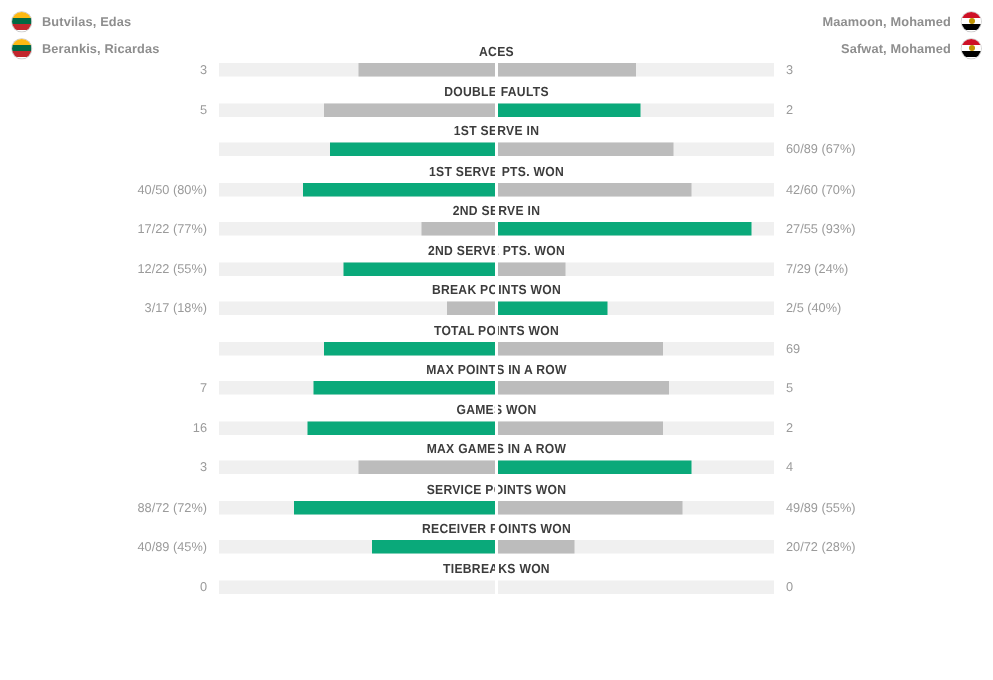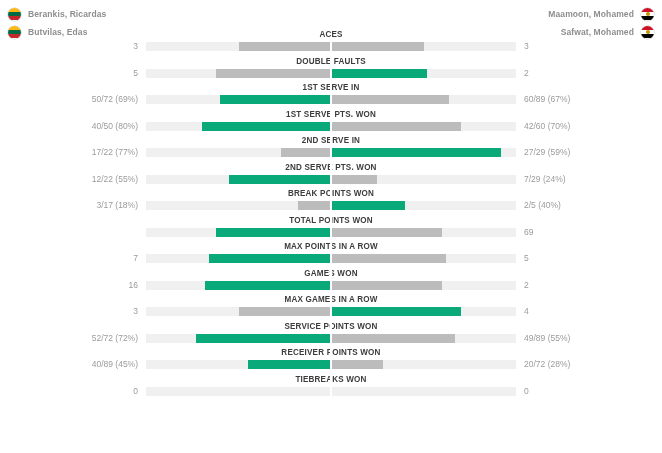--- a/index.html
+++ b/index.html
@@ -102,29 +102,29 @@
 <div id="center-rule"></div>
 
 <div id="legend">
   <div class="legend-side legend-left">
       <div class="legend-row">
         <span class="flag flag-LT">
           <i></i>
           <i></i>
           <i></i>
         </span>
-        <span class="legend-name">Berankis, Ricardas</span>
+        <span class="legend-name">Butvilas, Edas</span>
       </div>
       <div class="legend-row">
         <span class="flag flag-LT">
           <i></i>
           <i></i>
           <i></i>
         </span>
-        <span class="legend-name">Butvilas, Edas</span>
+        <span class="legend-name">Berankis, Ricardas</span>
       </div>
     </div>
   <div class="legend-side legend-right">
       <div class="legend-row">
         <span class="legend-name">Maamoon, Mohamed</span>
         <span class="flag flag-EG">
           <i></i>
           <i></i>
           <i></i>
           <span class="eagle"></span>
@@ -166,21 +166,20 @@
       <div class="val val-right">2</div>
     </div>
     <div class="stat-row">
       <div class="stat-label">1ST SERVE IN</div>
       <div class="bar-area">
         <div class="track"></div>
         <div class="fill left win" style="width:30%"></div>
         <div class="fill right lose" style="width:32%"></div>
         <div class="divider"></div>
       </div>
-      <div class="val val-left">50/72 (69%)</div>
       <div class="val val-right">60/89 (67%)</div>
     </div>
     <div class="stat-row">
       <div class="stat-label">1ST SERVE PTS. WON</div>
       <div class="bar-area">
         <div class="track"></div>
         <div class="fill left win" style="width:35%"></div>
         <div class="fill right lose" style="width:35%"></div>
         <div class="divider"></div>
       </div>
@@ -189,21 +188,21 @@
     </div>
     <div class="stat-row">
       <div class="stat-label">2ND SERVE IN</div>
       <div class="bar-area">
         <div class="track"></div>
         <div class="fill left lose" style="width:13.5%"></div>
         <div class="fill right win" style="width:46%"></div>
         <div class="divider"></div>
       </div>
       <div class="val val-left">17/22 (77%)</div>
-      <div class="val val-right">27/29 (59%)</div>
+      <div class="val val-right">27/55 (93%)</div>
     </div>
     <div class="stat-row">
       <div class="stat-label">2ND SERVE PTS. WON</div>
       <div class="bar-area">
         <div class="track"></div>
         <div class="fill left win" style="width:27.5%"></div>
         <div class="fill right lose" style="width:12.5%"></div>
         <div class="divider"></div>
       </div>
       <div class="val val-left">12/22 (55%)</div>
@@ -264,21 +263,21 @@
       <div class="val val-right">4</div>
     </div>
     <div class="stat-row">
       <div class="stat-label">SERVICE POINTS WON</div>
       <div class="bar-area">
         <div class="track"></div>
         <div class="fill left win" style="width:36.5%"></div>
         <div class="fill right lose" style="width:33.5%"></div>
         <div class="divider"></div>
       </div>
-      <div class="val val-left">52/72 (72%)</div>
+      <div class="val val-left">88/72 (72%)</div>
       <div class="val val-right">49/89 (55%)</div>
     </div>
     <div class="stat-row">
       <div class="stat-label">RECEIVER POINTS WON</div>
       <div class="bar-area">
         <div class="track"></div>
         <div class="fill left win" style="width:22.5%"></div>
         <div class="fill right lose" style="width:14%"></div>
         <div class="divider"></div>
       </div>

